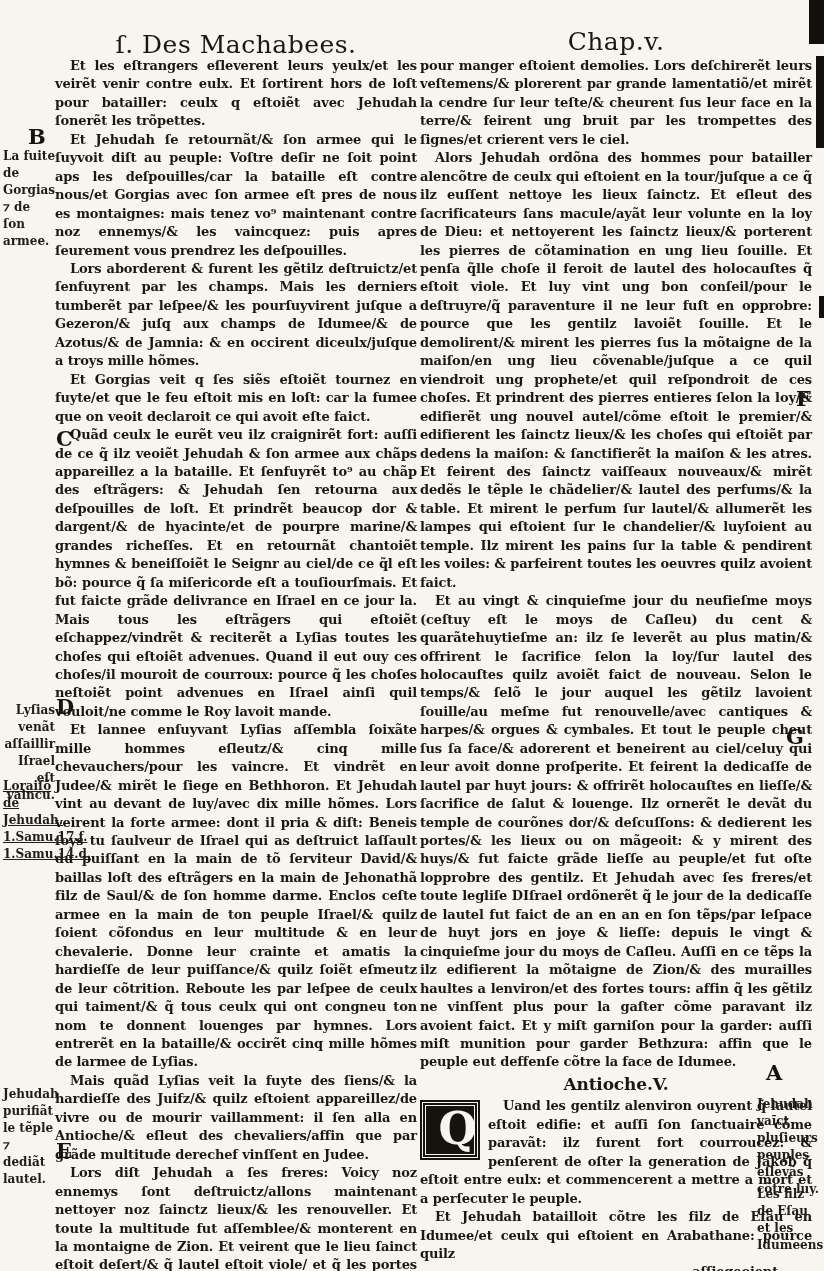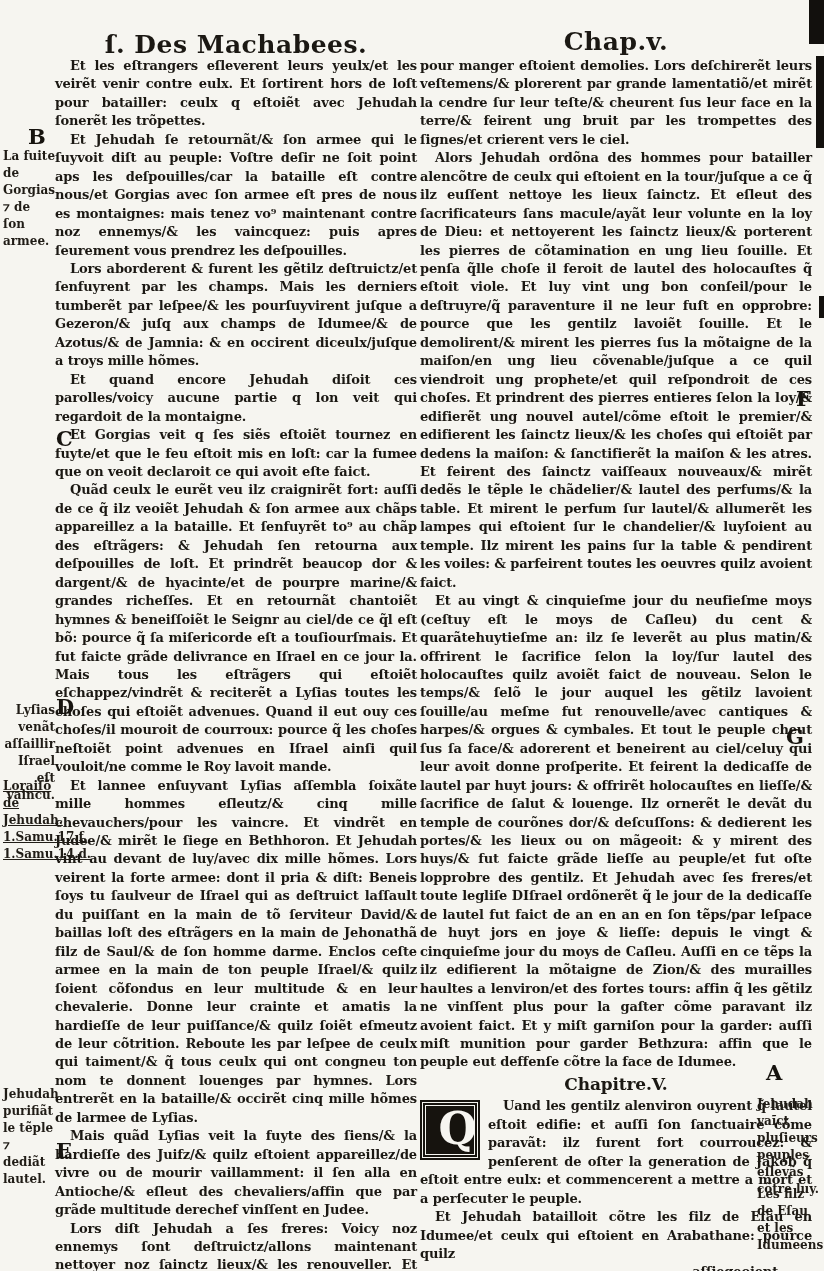--- a/index.html
+++ b/index.html
@@ -1,18 +1,18 @@
 <!DOCTYPE html>
 <html><head>
 <meta charset="utf-8">
 <style>
   html,body{margin:0;padding:0;background:#e9e7e2;}
   .page{position:relative;width:824px;height:1271px;background:#f6f5f0;overflow:hidden;
         font-family:"DejaVu Serif",serif;color:#1b1813;}
-  .running-title{position:absolute;font-weight:700;text-align:center;
+  .running-title{position:absolute;font-weight:400;text-align:center;
         font-size:25px;letter-spacing:0.5px;}
   .rt-left{top:30px;left:55px;width:362px;}
   .rt-right{top:27px;left:420px;width:392px;}
   .col{position:absolute;text-align:justify;font-weight:700;font-size:13px;
        line-height:18.45px;letter-spacing:-0.15px;}
   .col-left{top:57px;left:55px;width:362px;}
   .col-right{top:57px;left:420px;width:392px;}
   .col p{margin:0;text-indent:15px;}
   .col p.cont{text-indent:0;}
   .chapter-heading{text-align:center;font-size:17px;font-weight:700;margin:3px 0 4px;}
@@ -34,33 +34,32 @@
 
 <div class="page">
 
   <div class="running-title rt-left">ſ.  Des Machabees.</div>
   <div class="running-title rt-right">Chap.v.</div>
 
   <div class="col col-left">
     <p>Et les eſtrangers eſleverent leurs yeulx/et les veirẽt venir contre eulx. Et ſortirent hors de loſt pour batailler: ceulx q eſtoiẽt avec Jehudah ſonerẽt les trõpettes.</p>
     <p>Et Jehudah ſe retournãt/&amp; ſon armee qui le ſuyvoit diſt au peuple: Voſtre deſir ne ſoit point aps les deſpouilles/car la bataille eſt contre nous/et Gorgias avec ſon armee eſt pres de nous es montaignes: mais tenez vo⁹ maintenant contre noz ennemys/&amp; les vaincquez: puis apres ſeurement vous prendrez les deſpouilles.</p>
     <p>Lors aborderent &amp; furent les gẽtilz deſtruictz/et ſenfuyrent par les champs. Mais les derniers tumberẽt par leſpee/&amp; les pourſuyvirent juſque a Gezeron/&amp; juſq aux champs de Idumee/&amp; de Azotus/&amp; de Jamnia: &amp; en occirent diceulx/juſque a troys mille hõmes.</p>
-    <p>Et quand encore Jehudah diſoit ces parolles/voicy aucune partie q lon veit qui regardoit de la montaigne.</p>
     <p>Et Gorgias veit q ſes siẽs eſtoiẽt tournez en fuyte/et que le feu eſtoit mis en loſt: car la fumee que on veoit declaroit ce qui avoit eſte faict.</p>
     <p>Quãd ceulx le eurẽt veu ilz craignirẽt fort: auſſi de ce q̃ ilz veoiẽt Jehudah &amp; ſon armee aux chãps appareillez a la bataille. Et ſenfuyrẽt to⁹ au chãp des eſtrãgers: &amp; Jehudah ſen retourna aux deſpouilles de loſt. Et prindrẽt beaucop dor &amp; dargent/&amp; de hyacinte/et de pourpre marine/&amp; grandes richeſſes. Et en retournãt chantoiẽt hymnes &amp; beneiſſoiẽt le Seignr au ciel/de ce q̃l eſt bõ: pource q̃ ſa miſericorde eſt a touſiourſmais. Et fut faicte grãde delivrance en Iſrael en ce jour la.  Mais tous les eſtrãgers qui eſtoiẽt eſchappez/vindrẽt &amp; reciterẽt a Lyſias toutes les choſes qui eſtoiẽt advenues. Quand il eut ouy ces choſes/il mouroit de courroux: pource q̃ les choſes neſtoiẽt point advenues en Iſrael ainſi quil vouloit/ne comme le Roy lavoit mande.</p>
     <p>Et lannee enſuyvant Lyſias aſſembla ſoixãte mille hommes eſleutz/&amp; cinq mille chevauchers/pour les vaincre. Et vindrẽt en Judee/&amp; mirẽt le ſiege en Bethhoron.  Et Jehudah vint au devant de luy/avec dix mille hõmes. Lors veirent la forte armee: dont il pria &amp; diſt: Beneis ſoys tu ſaulveur de Iſrael qui as deſtruict laſſault du puiſſant en la main de tõ ſerviteur David/&amp; baillas loſt des eſtrãgers en la main de Jehonathã filz de Saul/&amp; de ſon homme darme. Enclos ceſte armee en la main de ton peuple Iſrael/&amp; quilz ſoient cõfondus en leur multitude &amp; en leur chevalerie. Donne leur crainte et amatis la hardieſſe de leur puiſſance/&amp; quilz ſoiẽt eſmeutz de leur cõtrition. Reboute les par leſpee de ceulx qui taiment/&amp; q̃ tous ceulx qui ont congneu ton nom te donnent louenges par hymnes. Lors entrerẽt en la bataille/&amp; occirẽt cinq mille hõmes de larmee de Lyſias.</p>
     <p>Mais quãd Lyſias veit la fuyte des ſiens/&amp; la hardieſſe des Juifz/&amp; quilz eſtoient appareillez/de vivre ou de mourir vaillamment: il ſen alla en Antioche/&amp; eſleut des chevaliers/affin que par grãde multitude derechef vinſſent en Judee.</p>
     <p>Lors diſt Jehudah a ſes freres: Voicy noz ennemys ſont deſtruictz/allons maintenant nettoyer noz ſainctz lieux/&amp; les renouveller. Et toute la multitude fut aſſemblee/&amp; monterent en la montaigne de Zion. Et veirent que le lieu ſainct eſtoit deſert/&amp; q̃ lautel eſtoit viole/ et q̃ les portes eſtoiẽt bruſlees/&amp; q̃ es atres croiſſoient arbriſceaux cõme en ung boys ou es mõtaiges/&amp; q̃ les aſſietes</p>
   </div>
 
   <div class="col col-right">
     <p class="cont">pour manger eſtoient demolies. Lors deſchirerẽt leurs veſtemens/&amp; plorerent par grande lamentatiõ/et mirẽt la cendre ſur leur teſte/&amp; cheurent ſus leur face en la terre/&amp; feirent ung bruit par les trompettes des ſignes/et crierent vers le ciel.</p>
     <p>Alors Jehudah ordõna des hommes pour batailler alencõtre de ceulx qui eſtoient en la tour/juſque a ce q̃ ilz euſſent nettoye les lieux ſainctz. Et eſleut des ſacrificateurs ſans macule/ayãt leur volunte en la loy de Dieu: et nettoyerent les ſainctz lieux/&amp; porterent les pierres de cõtamination en ung lieu ſouille. Et penſa q̃lle choſe il feroit de lautel des holocauſtes q̃ eſtoit viole. Et luy vint ung bon conſeil/pour le deſtruyre/q̃ paraventure il ne leur fuſt en opprobre: pource que les gentilz lavoiẽt ſouille. Et le demolirent/&amp; mirent les pierres ſus la mõtaigne de la maiſon/en ung lieu cõvenable/juſque a ce quil viendroit ung prophete/et quil reſpondroit de ces choſes. Et prindrent des pierres entieres ſelon la loy/&amp; edifierẽt ung nouvel autel/cõme eſtoit le premier/&amp; edifierent les ſainctz lieux/&amp; les choſes qui eſtoiẽt par dedens la maiſon: &amp; ſanctifierẽt la maiſon &amp; les atres. Et feirent des ſainctz vaiſſeaux nouveaux/&amp; mirẽt dedẽs le tẽple le chãdelier/&amp; lautel des perfums/&amp; la table. Et mirent le perfum ſur lautel/&amp; allumerẽt les lampes qui eſtoient ſur le chandelier/&amp; luyſoient au temple. Ilz mirent les pains ſur la table &amp; pendirent les voiles: &amp; parfeirent toutes les oeuvres quilz avoient faict.</p>
     <p>Et au vingt &amp; cinquieſme jour du neufieſme moys (ceſtuy eſt le moys de Caſleu) du cent &amp; quarãtehuytieſme an: ilz ſe leverẽt au plus matin/&amp; offrirent le ſacrifice ſelon la loy/ſur lautel des holocauſtes quilz avoiẽt faict de nouveau. Selon le temps/&amp; ſelõ le jour auquel les gẽtilz lavoient ſouille/au meſme fut renouvelle/avec cantiques &amp; harpes/&amp; orgues &amp; cymbales.  Et tout le peuple cheut ſus ſa face/&amp; adorerent et beneirent au ciel/celuy qui leur avoit donne proſperite. Et feirent la dedicaſſe de lautel par huyt jours: &amp; offrirẽt holocauſtes en lieſſe/&amp; ſacrifice de ſalut &amp; louenge. Ilz ornerẽt le devãt du temple de courõnes dor/&amp; deſcuſſons: &amp; dedierent les portes/&amp; les lieux ou on mãgeoit: &amp; y mirent des huys/&amp; fut faicte grãde lieſſe au peuple/et fut oſte lopprobre des gentilz.  Et Jehudah avec ſes freres/et toute legliſe DIſrael ordõnerẽt q̃ le jour de la dedicaſſe de lautel fut faict de an en an en ſon tẽps/par leſpace de huyt jors en joye &amp; lieſſe: depuis le vingt &amp; cinquieſme jour du moys de Caſleu.  Auſſi en ce tẽps la ilz edifierent la mõtaigne de Zion/&amp; des murailles haultes a lenviron/et des fortes tours: affin q̃ les gẽtilz ne vinſſent plus pour la gaſter cõme paravant ilz avoient faict. Et y miſt garniſon pour la garder: auſſi miſt munition pour garder Bethzura: affin que le peuple eut deffenſe cõtre la face de Idumee.</p>
-    <div class="chapter-heading">Chapitre.V.</div>
+    <div class="chapter-heading">Antioche.V.</div>
     <p class="chapter-first">
       <span class="initial">Q</span>
       <span>Uand les gentilz alenviron ouyrent q̃ lautel eſtoit edifie: et auſſi ſon ſanctuaire cõme paravãt: ilz furent fort courroucez: &amp; penſerent de oſter la generation de Jakob q̃ eſtoit entre eulx: et commencerent a mettre a mort et a perſecuter le peuple.</span>
     </p>
     <p>Et Jehudah batailloit cõtre les filz de Eſau en Idumee/et ceulx qui eſtoient en Arabathane: pource quilz</p>
     <div class="catchword">aſſiegeoient</div>
   </div>
 
   <div class="margin-note" style="left:3px;top:148px;">La fuite de Gorgias ⁊ de ſon armee.</div>
   <div class="margin-note" style="left:3px;top:702px;text-align:right;">Lyſias venãt aſſaillir Iſrael eſt vaincu.</div>

